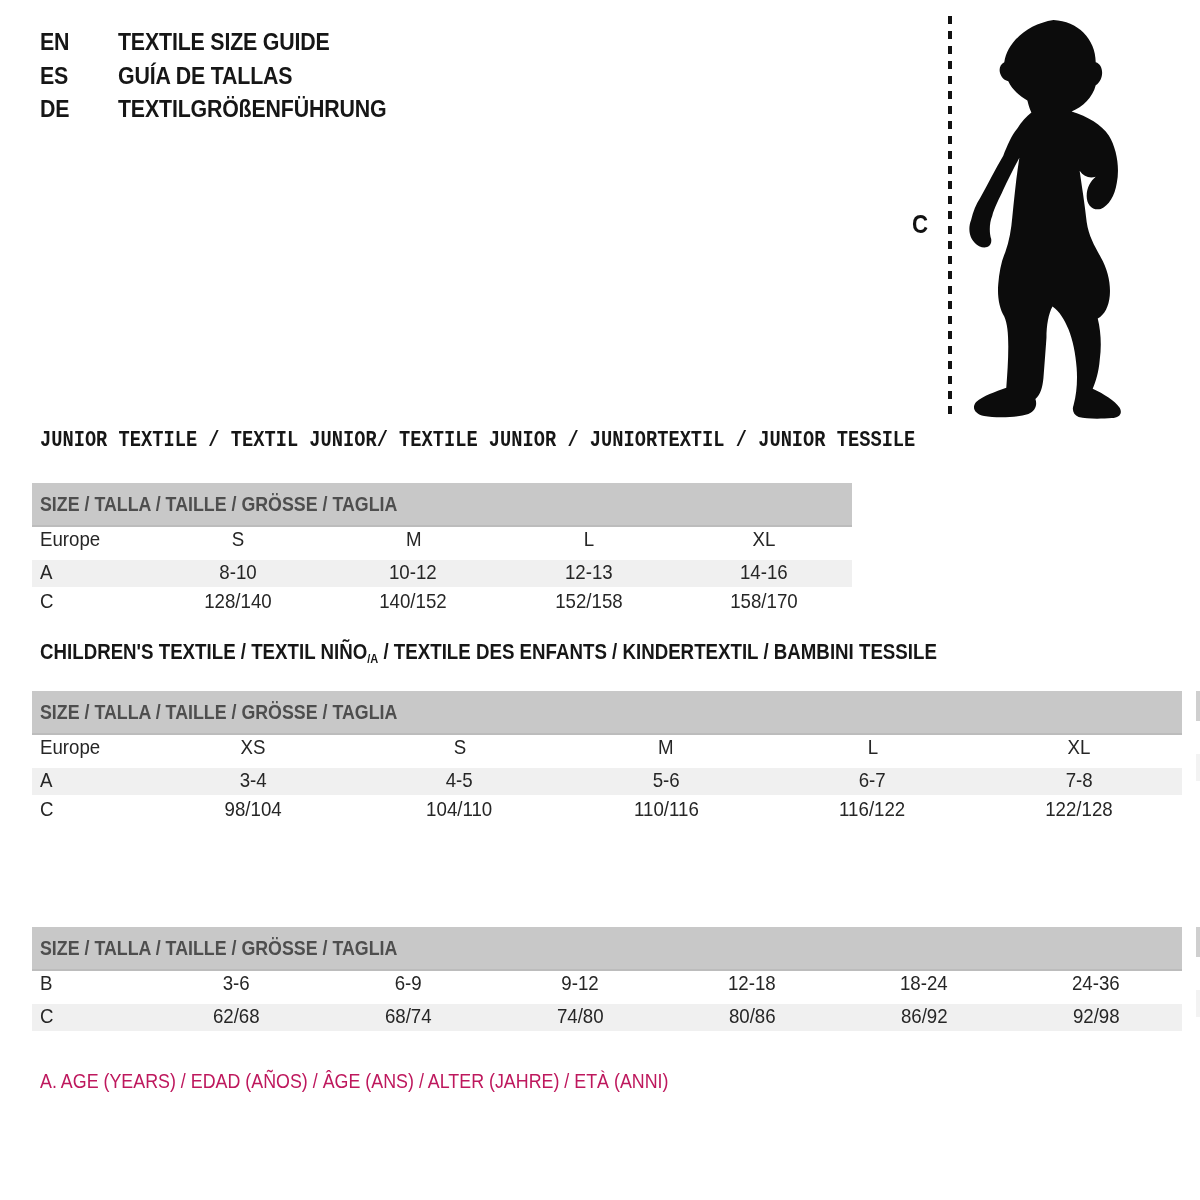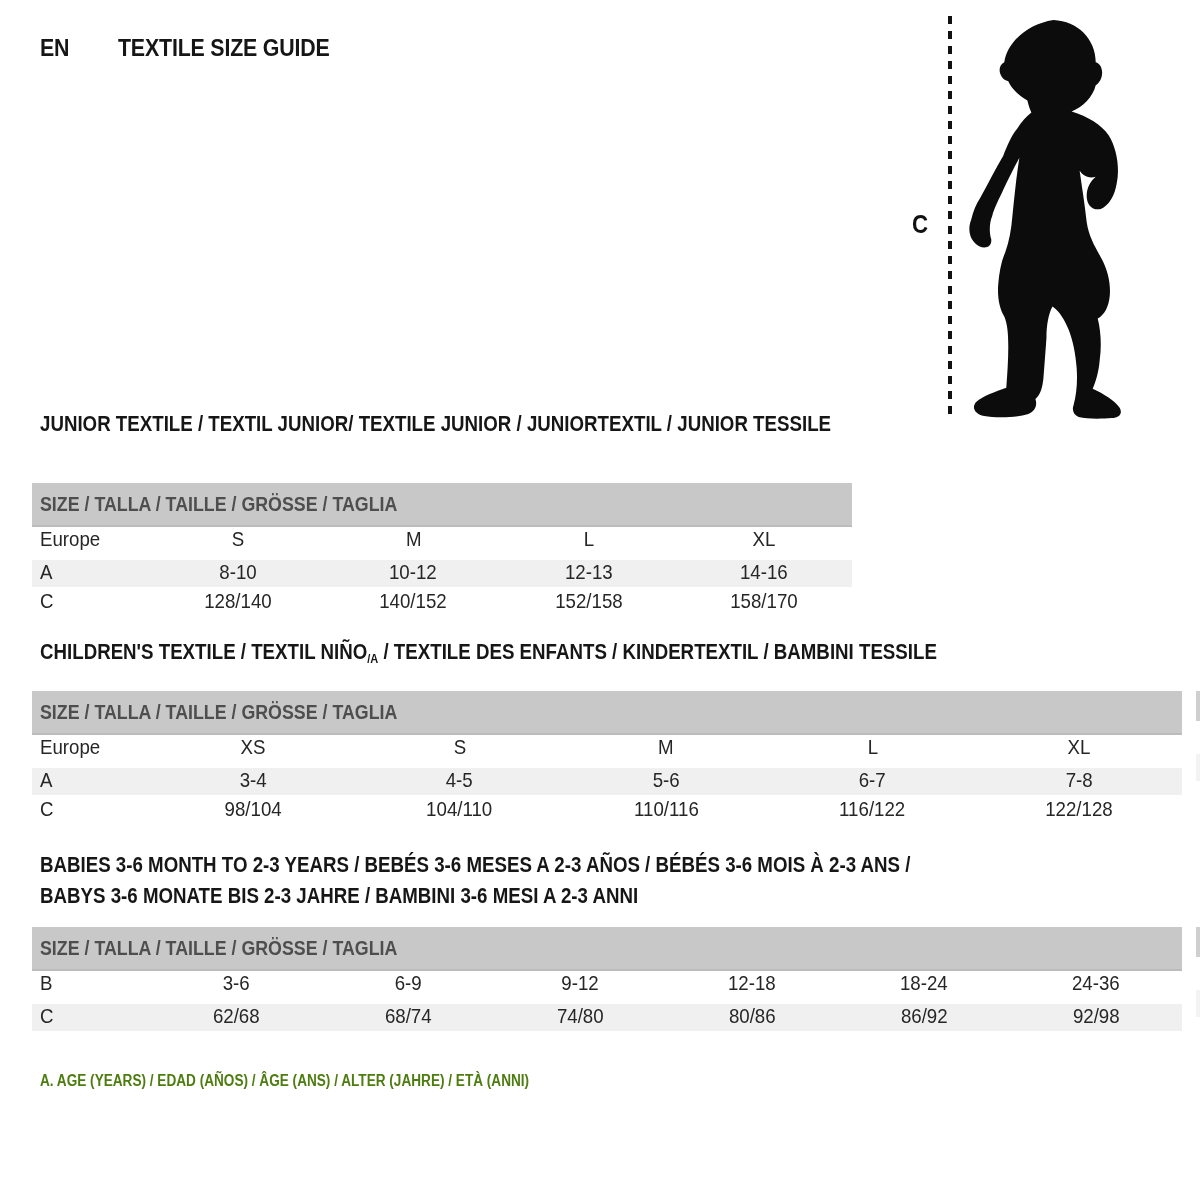--- a/index.html
+++ b/index.html
@@ -8,21 +8,21 @@
     position:relative; width:1200px; height:1200px; background:#ffffff;
     font-family:"Liberation Sans", sans-serif; color:#1c1c1c; overflow:hidden;
   }
   
   .cx  { display:inline-block; transform:scaleX(.89); transform-origin:0 50%; white-space:nowrap; }
   .cxc { display:inline-block; transform:scaleX(.89); transform-origin:50% 50%; white-space:nowrap; }
   .cxt { display:inline-block; transform:scaleX(.85); transform-origin:0 50%; white-space:nowrap; }
 
   
   .lang { position:absolute; left:40px; top:28px; }
-  .lang-row { display:flex; align-items:flex-end; height:33.5px; font-size:24px; font-weight:700; letter-spacing:-.2px; color:#161616; }
+  .lang-row { display:flex; align-items:flex-start; height:33.5px; font-size:24px; font-weight:700; letter-spacing:-.2px; color:#161616; }
   .lang-code { width:78px; }
 
   
   .figure-area { position:absolute; left:900px; top:0; width:300px; height:440px; }
   .dash-line { position:absolute; left:46px; top:16px; }
   .measure-c { position:absolute; left:12px; top:210px; font-size:25px; font-weight:700; color:#111; }
   .silhouette { position:absolute; left:63px; top:18px; }
 
   
   .sec-title { position:absolute; left:40px; font-size:22px; font-weight:700; color:#161616; line-height:26px; }
@@ -35,31 +35,39 @@
   .row.shade { height:27px; margin:2px 0; background:#f0f0f0; }
   .lbl  { width:118px; padding-left:8px; }
   .cell { flex:1; text-align:center; }
 
   
   .sliver { position:absolute; left:1196px; width:4px; }
   .sliver.dark  { background:#cfcfcf; }
   .sliver.light { background:#f3f3f3; }
 
   
-  .legend { position:absolute; left:40px; top:1064px; font-size:16px; font-weight:700; line-height:34px; color:#4d7c0f; }
+  .legend { position:absolute; left:40px; top:1064px; font-size:21px; font-weight:400; line-height:34px; color:#be185d; }
 </style>
 </head>
 <body>
 
 <div id="canvas">
 
   <div class="lang">
     <div class="lang-row">
       <span class="lang-code"><span class="cx">EN</span></span>
       <span class="cx">TEXTILE SIZE GUIDE</span>
+    </div>
+    <div class="lang-row">
+      <span class="lang-code"><span class="cx">ES</span></span>
+      <span class="cx">GUÍA DE TALLAS</span>
+    </div>
+    <div class="lang-row">
+      <span class="lang-code"><span class="cx">DE</span></span>
+      <span class="cx">TEXTILGRÖßENFÜHRUNG</span>
     </div>
   </div>
 
   <div class="figure-area">
     <svg class="dash-line" width="8" height="404" viewBox="0 0 8 404">
       <line x1="4" y1="0" x2="4" y2="404" stroke="#111111" stroke-width="4" stroke-dasharray="8 7"></line>
     </svg>
     <div class="measure-c"><span class="cx">C</span></div>
     <svg class="silhouette" width="176" height="402" viewBox="0 0 175 400">
       <path fill="#0c0c0c" d="
@@ -109,21 +117,21 @@
         C 44 127 48 117 54 110
         C 58 103 63 98 68 94
         C 66 90 65 86 64 82
         C 55 77 48 70 45 63
         C 36 61 33 48 41 44
         C 44 24 64 6 90 2
         Z"></path>
     </svg>
   </div>
 
-  <div class="sec-title" style="top:411px;">
+  <div class="sec-title" style="top:428px;font-family:Liberation Mono, monospace;">
     <span class="cxt">JUNIOR TEXTILE / TEXTIL JUNIOR/ TEXTILE JUNIOR / JUNIORTEXTIL / JUNIOR TESSILE</span>
   </div>
   <div class="table" style="top:483px; width:820px;">
     <div class="band">
         <span class="cx">SIZE / TALLA / TAILLE / GRÖSSE / TAGLIA</span>
       </div>
     <div class="row">
       <span class="lbl"><span class="cx">Europe</span></span>
       <span class="cell"><span class="cxc">S</span></span>
       <span class="cell"><span class="cxc">M</span></span>
@@ -172,24 +180,20 @@
     <div class="row">
       <span class="lbl"><span class="cx">C</span></span>
       <span class="cell"><span class="cxc">98/104</span></span>
       <span class="cell"><span class="cxc">104/110</span></span>
       <span class="cell"><span class="cxc">110/116</span></span>
       <span class="cell"><span class="cxc">116/122</span></span>
       <span class="cell"><span class="cxc">122/128</span></span>
     </div>
   </div>
 
-  <div class="sec-title" style="top:849px; line-height:31px;">
-    <span class="cxt">BABIES 3-6 MONTH TO 2-3 YEARS / BEBÉS 3-6 MESES A 2-3 AÑOS / BÉBÉS 3-6 MOIS À 2-3 ANS /</span><br>
-    <span class="cxt">BABYS 3-6 MONATE BIS 2-3 JAHRE / BAMBINI 3-6 MESI A 2-3 ANNI</span>
-  </div>
   <div class="table" style="top:927px; width:1150px;">
     <div class="band">
         <span class="cx">SIZE / TALLA / TAILLE / GRÖSSE / TAGLIA</span>
       </div>
     <div class="row">
       <span class="lbl"><span class="cx">B</span></span>
       <span class="cell"><span class="cxc">3-6</span></span>
       <span class="cell"><span class="cxc">6-9</span></span>
       <span class="cell"><span class="cxc">9-12</span></span>
       <span class="cell"><span class="cxc">12-18</span></span>

